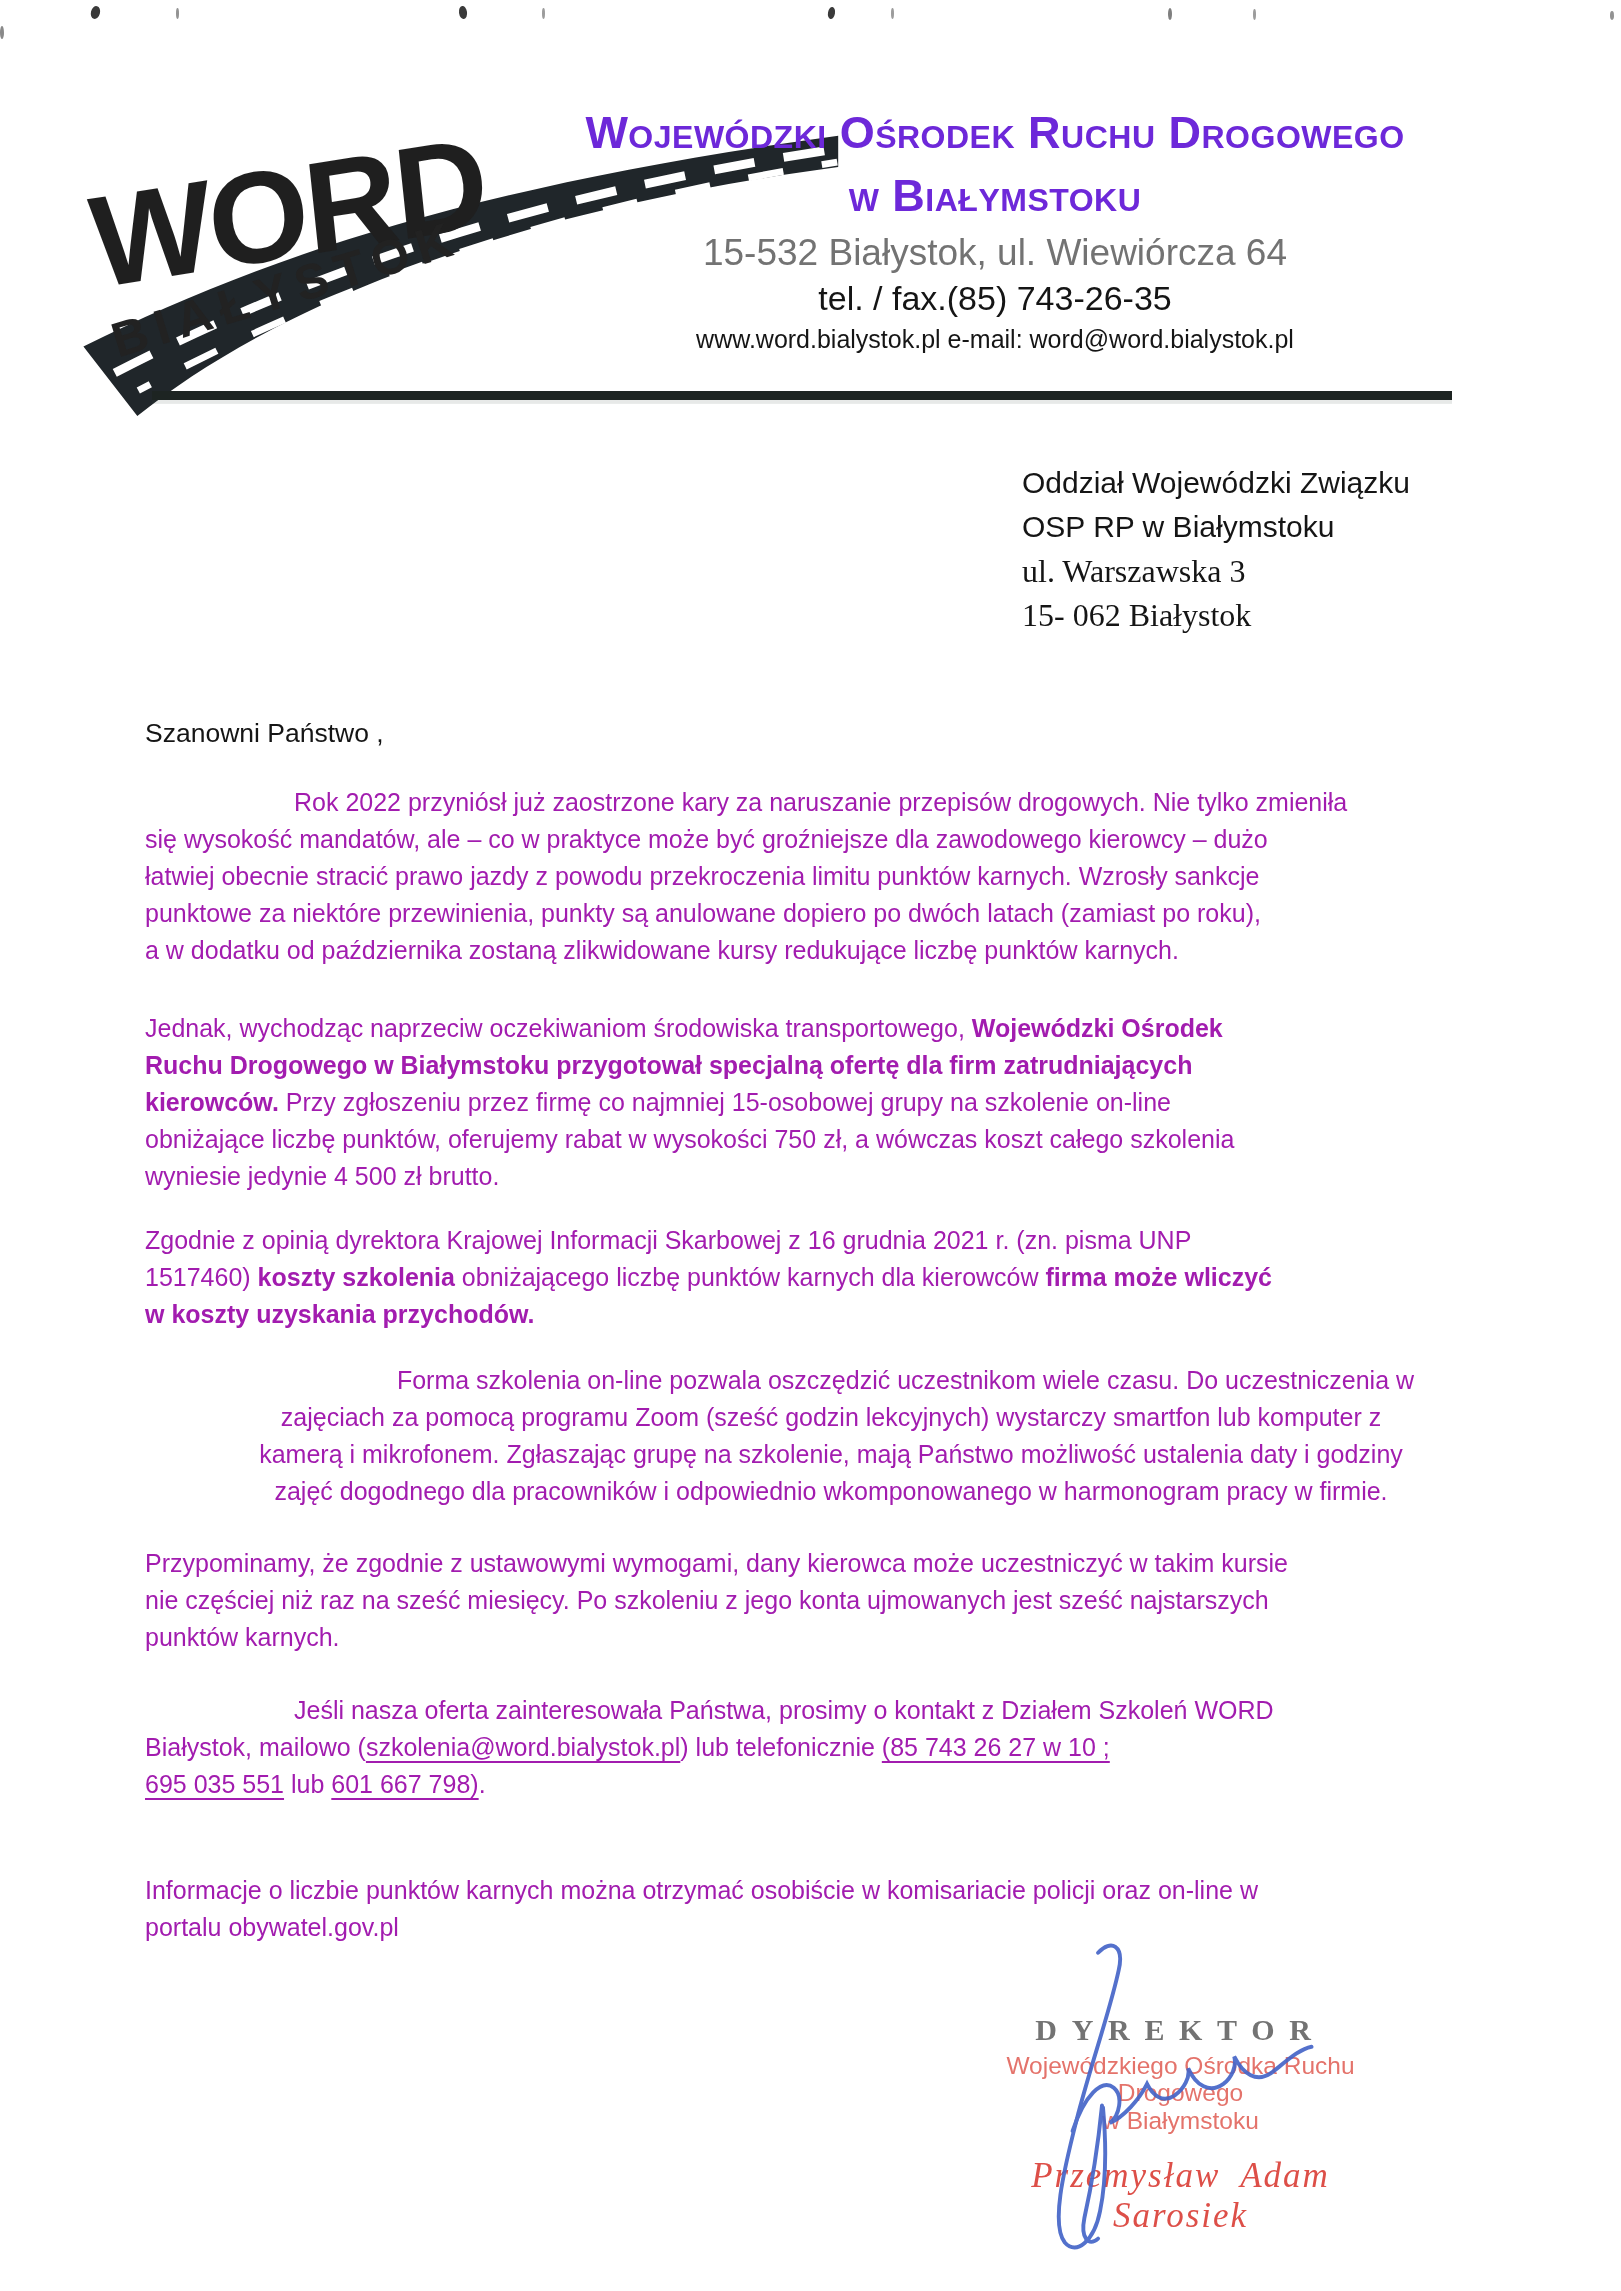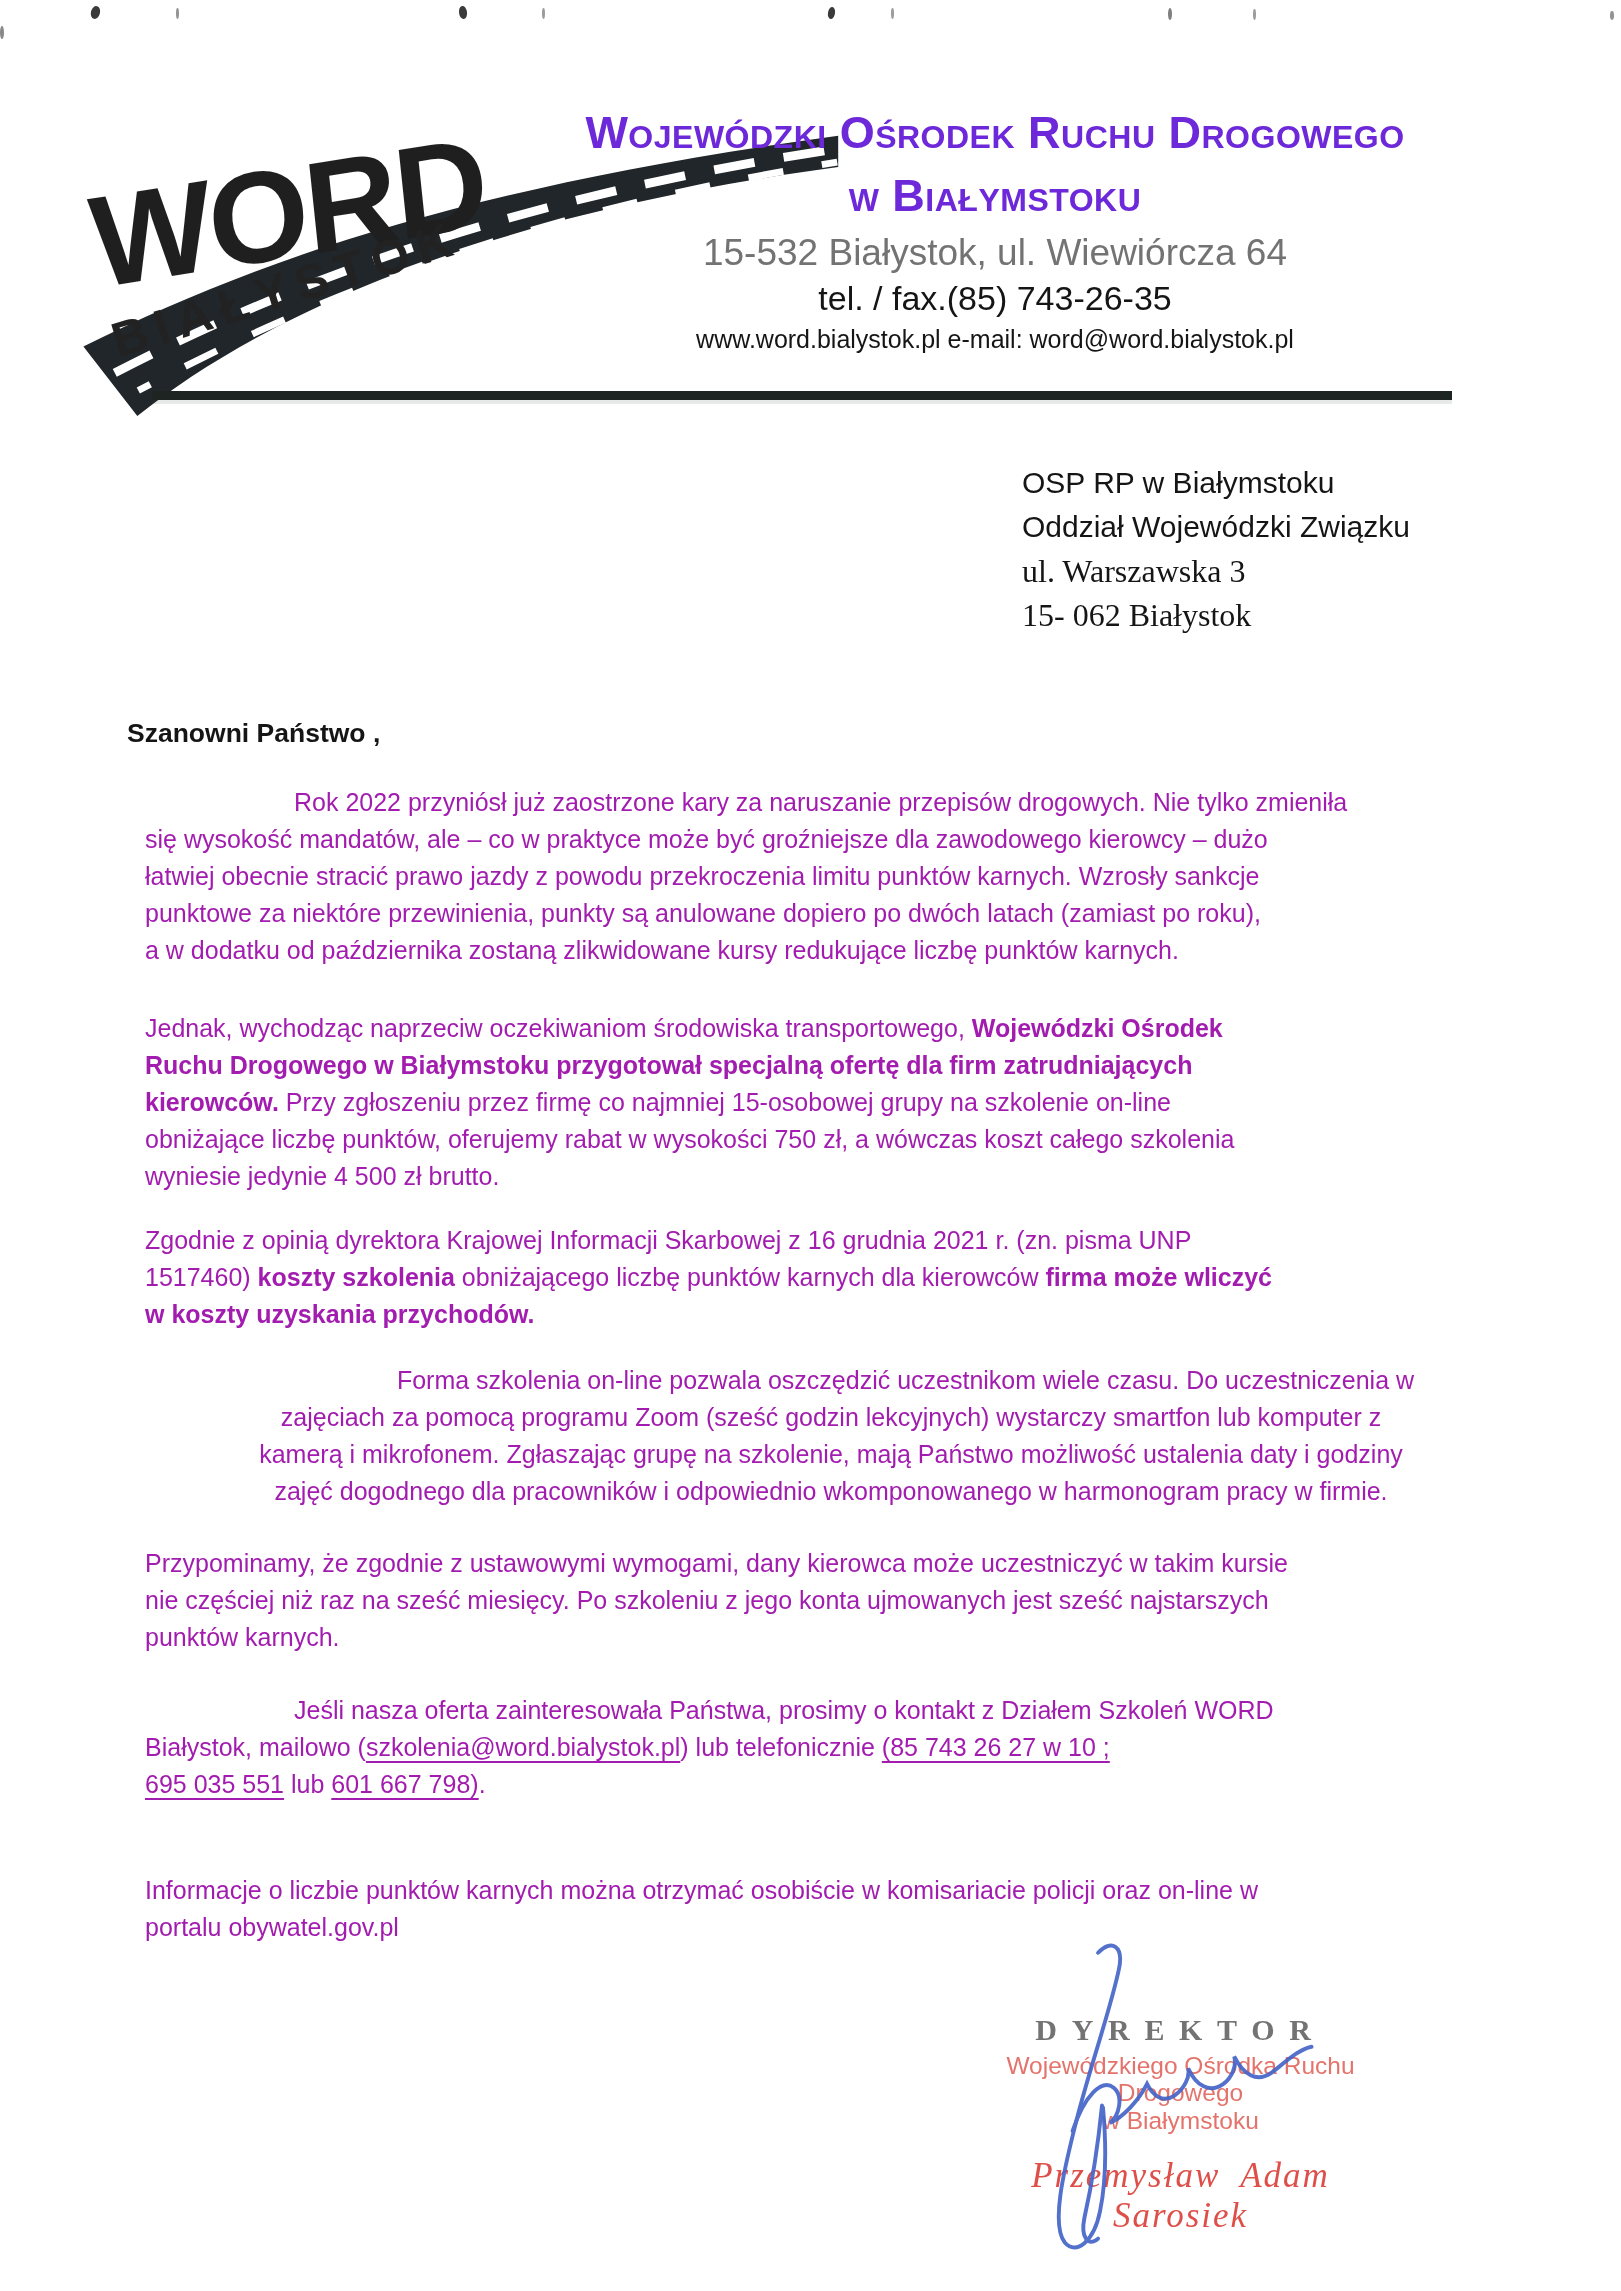--- a/index.html
+++ b/index.html
@@ -36,22 +36,22 @@
     box-shadow:0 3.9px 0 rgba(60,70,66,.12);
   }
 
   
   .recipient{position:absolute;left:1022px;top:461px;line-height:44px;}
   .recipient .sans{font-size:30px;}
   .recipient .serif{font-family:"Liberation Serif","DejaVu Serif",serif;font-size:32px;}
 
   
   .salutation{
-    position:absolute;left:127px;top:718px;
-    font-size:26.5px;font-weight:bold;
+    position:absolute;left:145px;top:718px;
+    font-size:26.5px;font-weight:normal;
   }
   .para{
     position:absolute;left:145px;width:1372px;
     font-size:25px;line-height:37px;
     white-space:pre-line;
     color:#a21caf;
   }
   .para.indent{text-indent:149px;}
   .p1{top:784px;} .p2{top:1010px;} .p3{top:1222px;} .p4{top:1362px;text-align:center;}
   .p5{top:1545px;} .p6{top:1692px;} .p7{top:1872px;}
@@ -111,22 +111,22 @@
     <div class="org">Wojewódzki Ośrodek Ruchu Drogowego</div>
     <div class="org org2">w Białymstoku</div>
     <div class="addr">15-532 Białystok, ul. Wiewiórcza 64</div>
     <div class="tel">tel. / fax.(85) 743-26-35</div>
     <div class="web">www.word.bialystok.pl  e-mail: word@word.bialystok.pl</div>
   </div>
 
   <div class="rule"></div>
 
   <div class="recipient">
+    <div class="sans">Oddział Wojewódzki Związku</div>
     <div class="sans">OSP RP w Białymstoku</div>
-    <div class="sans">Oddział Wojewódzki Związku</div>
     <div class="serif">ul. Warszawska 3</div>
     <div class="serif">15- 062 Białystok</div>
   </div>
 
   <div class="salutation">Szanowni Państwo ,</div>
 
   <div class="para p1 indent"><span>Rok 2022 przyniósł już zaostrzone kary za naruszanie przepisów drogowych. Nie tylko zmieniła
 się wysokość mandatów, ale – co w praktyce może być groźniejsze dla zawodowego kierowcy – dużo
 łatwiej obecnie stracić prawo jazdy z powodu przekroczenia limitu punktów karnych. Wzrosły sankcje
 punktowe za niektóre przewinienia, punkty są anulowane dopiero po dwóch latach (zamiast po roku),

